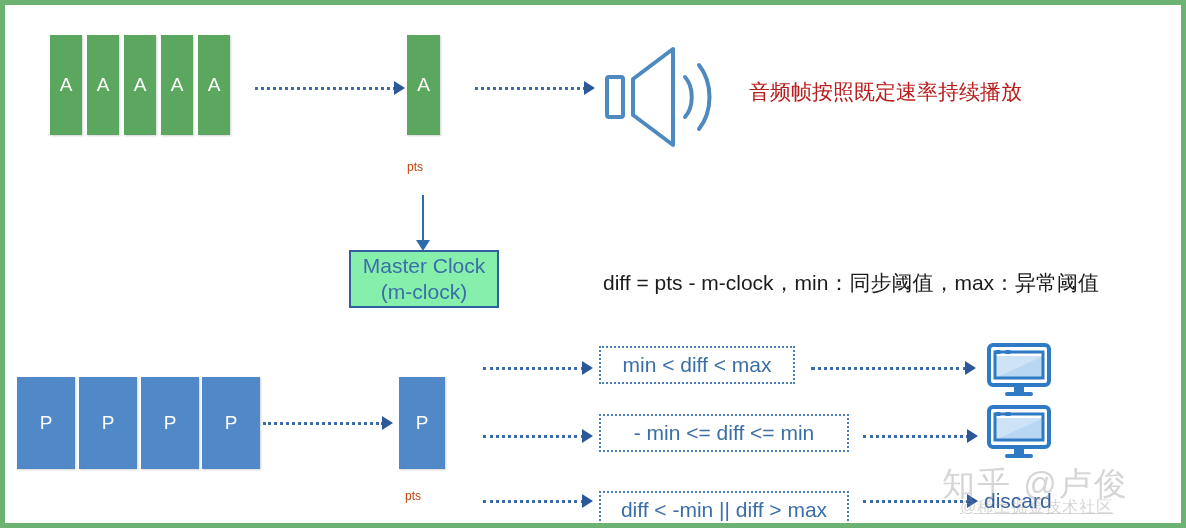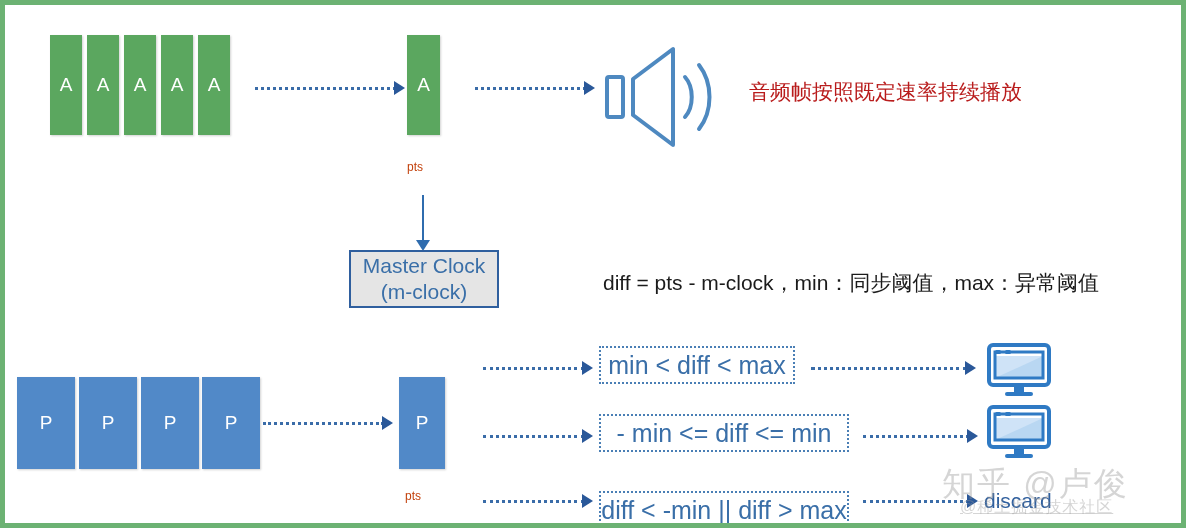--- a/index.html
+++ b/index.html
@@ -73,33 +73,33 @@
     position: absolute;
     border: 2px solid #2f5f9e;
     box-sizing: border-box;
     display: flex;
     flex-direction: column;
     align-items: center;
     justify-content: center;
     color: #3a6fa8;
     font-size: 21px;
     line-height: 1.22;
-    background: #e5e5e5;
+    background: #86efac;
   }
 
   
   .cond-box {
     position: absolute;
     border: 2px dotted #4a7fb5;
     box-sizing: border-box;
     display: flex;
     align-items: center;
     justify-content: center;
     color: #3a6fa8;
-    font-size: 25px;
+    font-size: 21px;
     background: #ffffff;
     white-space: nowrap;
   }
 
   
   .darrow { position: absolute; height: 14px; }
   .darrow .line {
     position: absolute;
     top: 6px;
     left: 0;

